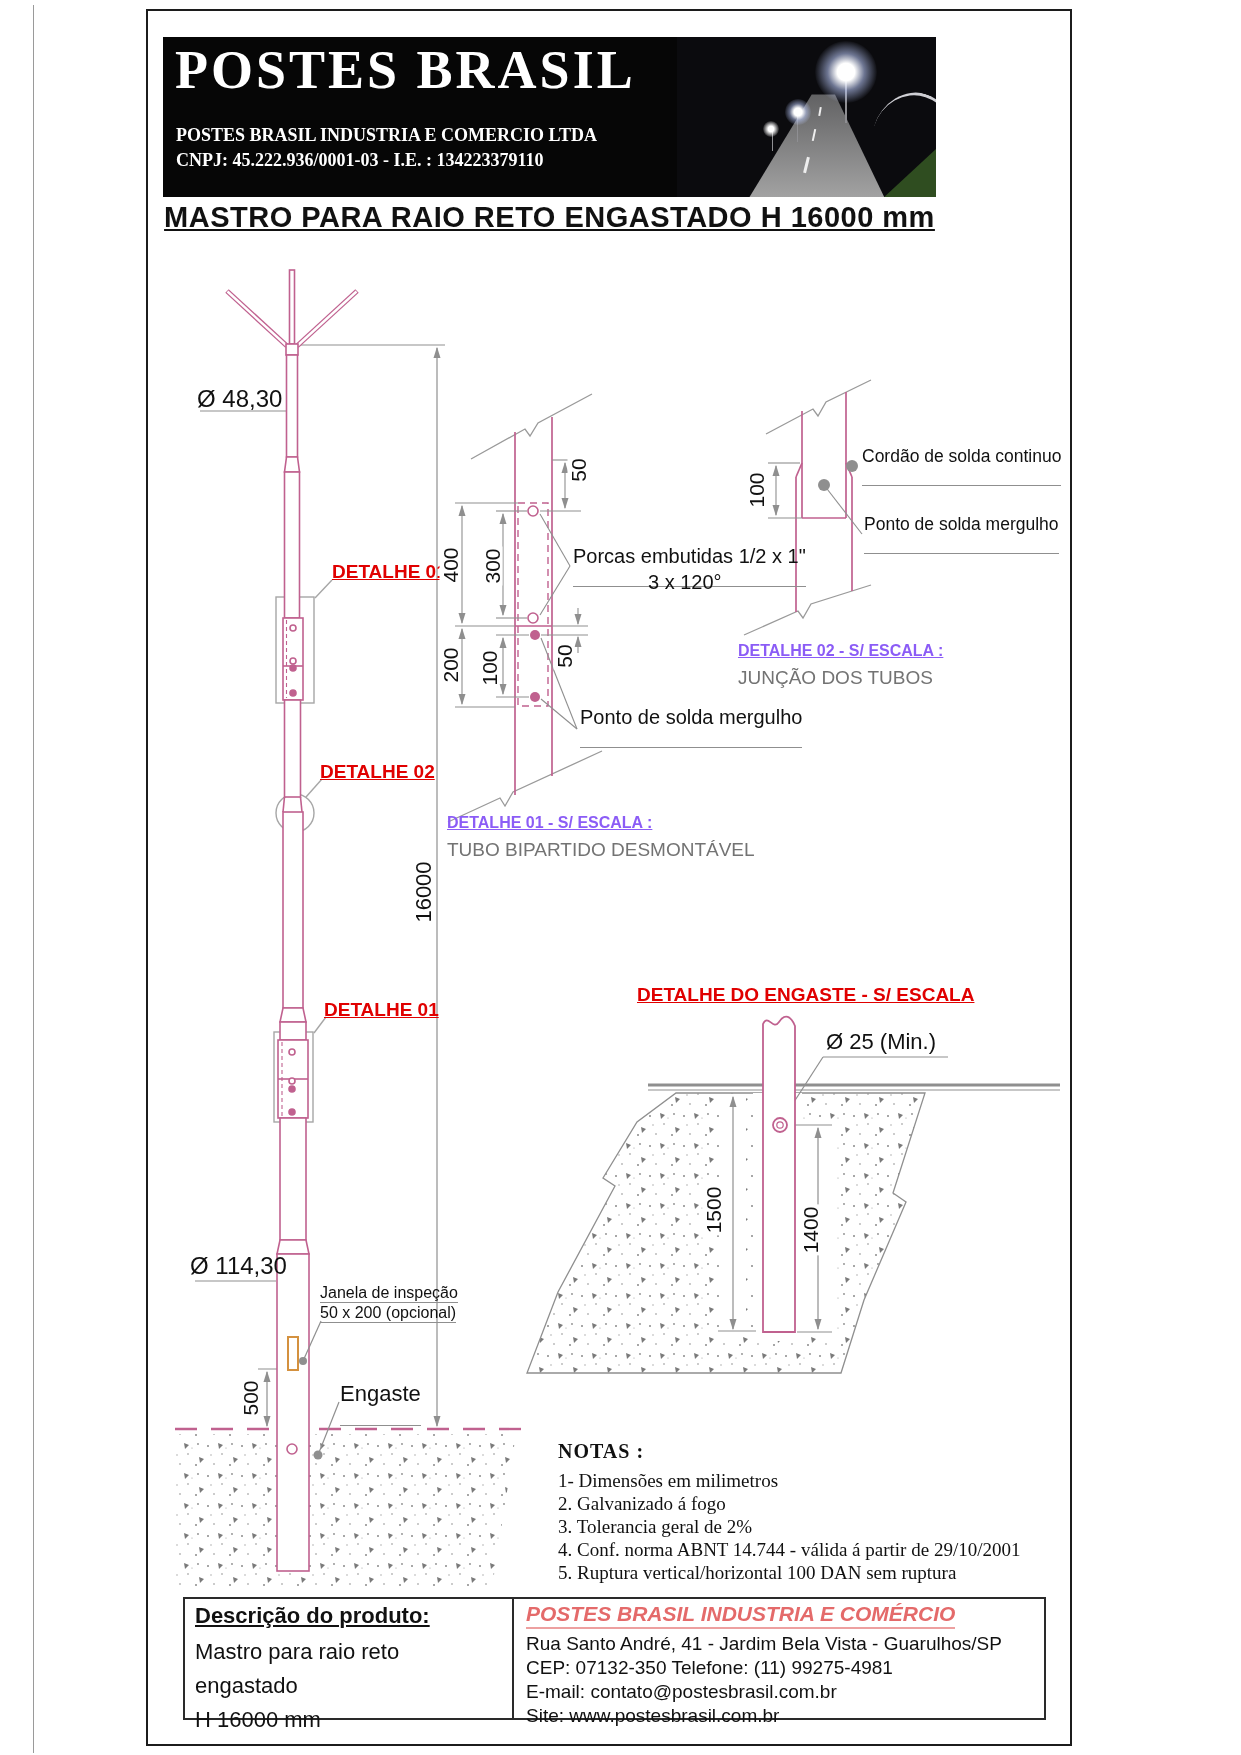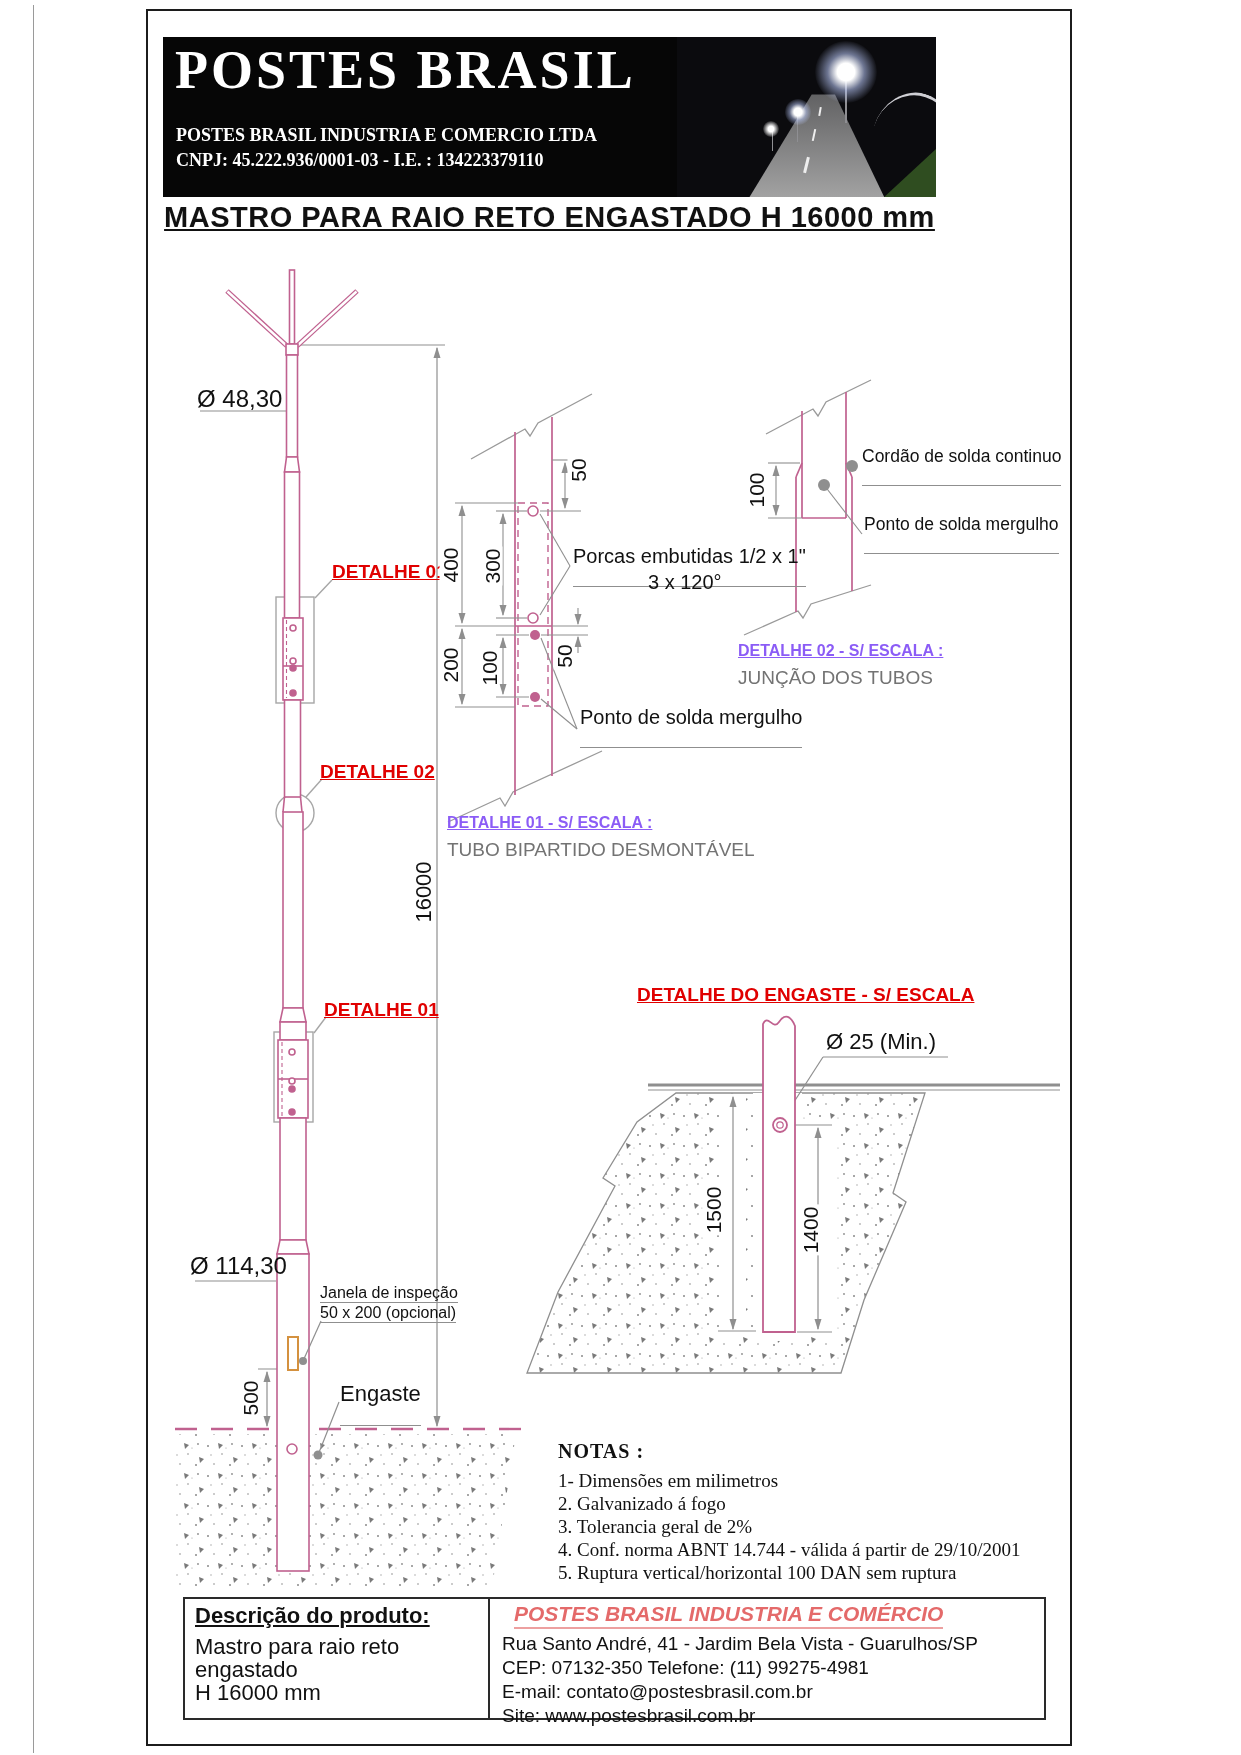--- a/index.html
+++ b/index.html
@@ -35,26 +35,26 @@
   .red-cap-s{font-size:19px;color:#737373;}
   .ann{font-size:22px;}
   .ann-u{border-bottom:1.5px solid #8f8f8f;padding-bottom:18px;}
   .small-ann{font-size:16px;border-bottom:1.5px solid #8f8f8f;padding-bottom:0px;}
   
   #notes{left:558px;top:1440px;width:500px;font-family:"Liberation Serif",serif;}
   #notes .nh{font-weight:700;font-size:20px;letter-spacing:1px;margin-bottom:6px;}
   #notes .ni{font-size:19px;line-height:23px;white-space:nowrap;}
   
   #ftable{left:183px;top:1597px;width:863px;height:123px;border:2px solid #2a2a2a;box-sizing:border-box;display:flex;}
-  #fleft{width:305px;border-right:2px solid #2a2a2a;box-sizing:border-box;padding:4px 10px;}
+  #fleft{width:329px;border-right:2px solid #2a2a2a;box-sizing:border-box;padding:4px 10px;}
   #fright{flex:1;padding:3px 12px;}
   #desc-h{font-size:22px;font-weight:700;text-decoration:underline;}
-  .desc-l{font-size:22px;line-height:23px;}
+  .desc-l{font-size:22px;line-height:34px;}
   #fco{font-size:21px;font-weight:700;font-style:italic;color:#e46a6a;border-bottom:2px solid #eda0a0;
-       display:inline-block;padding-bottom:1px;margin-left:12px;}
+       display:inline-block;padding-bottom:1px;}
   .fr-l{font-size:19px;line-height:24px;white-space:nowrap;}
 </style>
 </head>
 <body>
 
 <div id="sheet">
 
   <div class="abs" id="outer-hairline"></div>
   <div class="abs" id="frame"></div>
 

